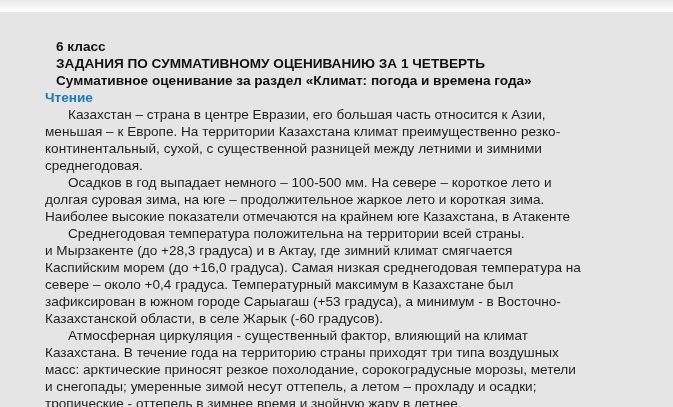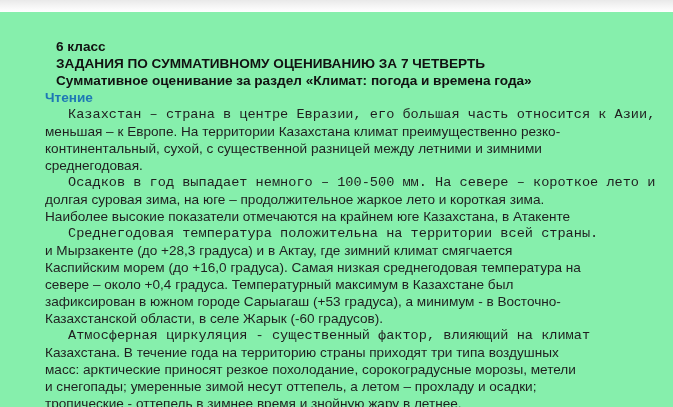--- a/index.html
+++ b/index.html
@@ -4,21 +4,21 @@
 <style>
   html, body {
     margin: 0;
     padding: 0;
     background: #ffffff;
   }
   .page {
     position: relative;
     width: 673px;
     height: 407px;
-    background: #86efac;
+    background: #e5e5e5;
     overflow: hidden;
     font-family: "Liberation Sans", "DejaVu Sans", sans-serif;
   }
   .top-bar {
     position: absolute;
     top: 0; left: 0; right: 0;
     height: 12px;
     background: linear-gradient(to bottom, #e9e9e9 0%, #f6f6f6 55%, #ffffff 100%);
   }
   .doc {
@@ -44,32 +44,31 @@
     white-space: nowrap;
   }
   .reading-text {
     margin-top: 0;
   }
   .reading-text .line {
     white-space: nowrap;
   }
   .reading-text .line.first {
     text-indent: 23px;
-    font-family: Liberation Mono, monospace;
   }
 </style>
 </head>
 <body>
 
 <div class="page">
   <div class="top-bar"></div>
   <div class="doc">
     <div class="doc-header">
       <div class="hline">6 класс</div>
-      <div class="hline">ЗАДАНИЯ ПО СУММАТИВНОМУ ОЦЕНИВАНИЮ ЗА 7 ЧЕТВЕРТЬ</div>
+      <div class="hline">ЗАДАНИЯ ПО СУММАТИВНОМУ ОЦЕНИВАНИЮ ЗА 1 ЧЕТВЕРТЬ</div>
       <div class="hline">Суммативное оценивание за раздел «Климат: погода и времена года»</div>
     </div>
     <div class="section-label" style="color: rgb(30, 120, 181);">Чтение</div>
     <div class="reading-text">
         <div class="line first">Казахстан – страна в центре Евразии, его большая часть относится к Азии,</div>
         <div class="line">меньшая – к Европе. На территории Казахстана климат преимущественно резко-</div>
         <div class="line">континентальный, сухой, с существенной разницей между летними и зимними</div>
         <div class="line">среднегодовая.</div>
         <div class="line first">Осадков в год выпадает немного – 100-500 мм. На севере – короткое лето и</div>
         <div class="line">долгая суровая зима, на юге – продолжительное жаркое лето и короткая зима.</div>

